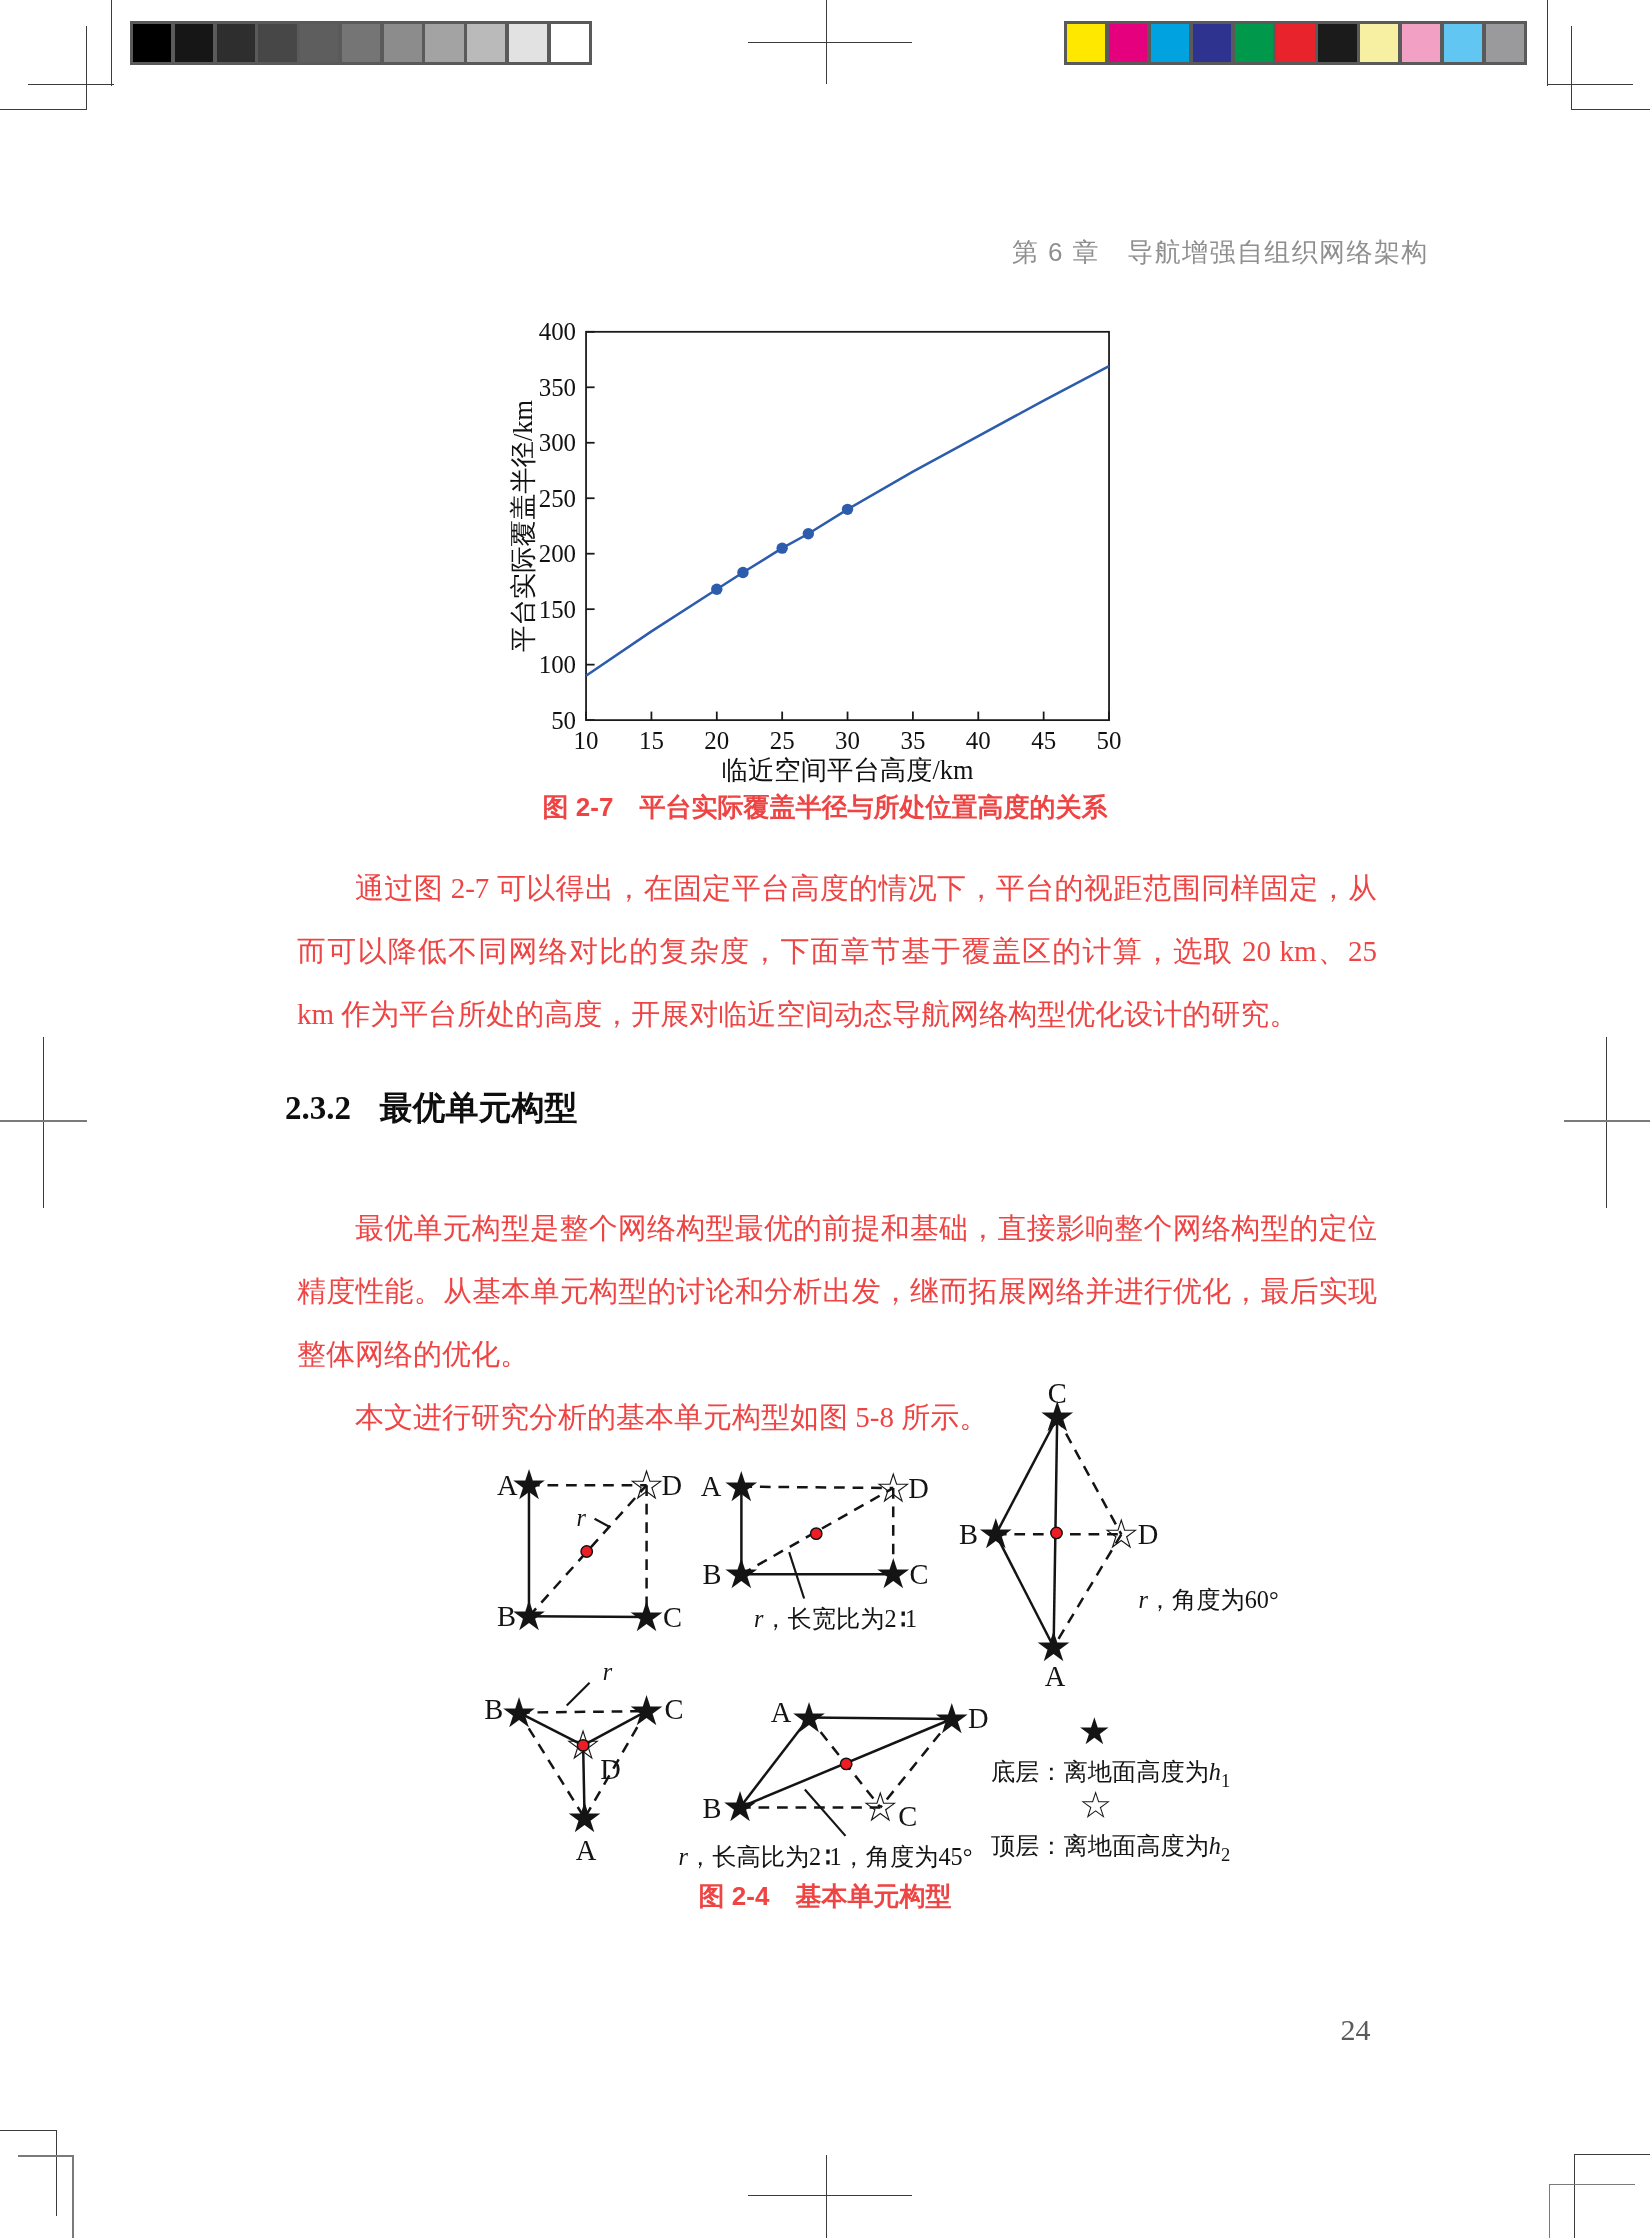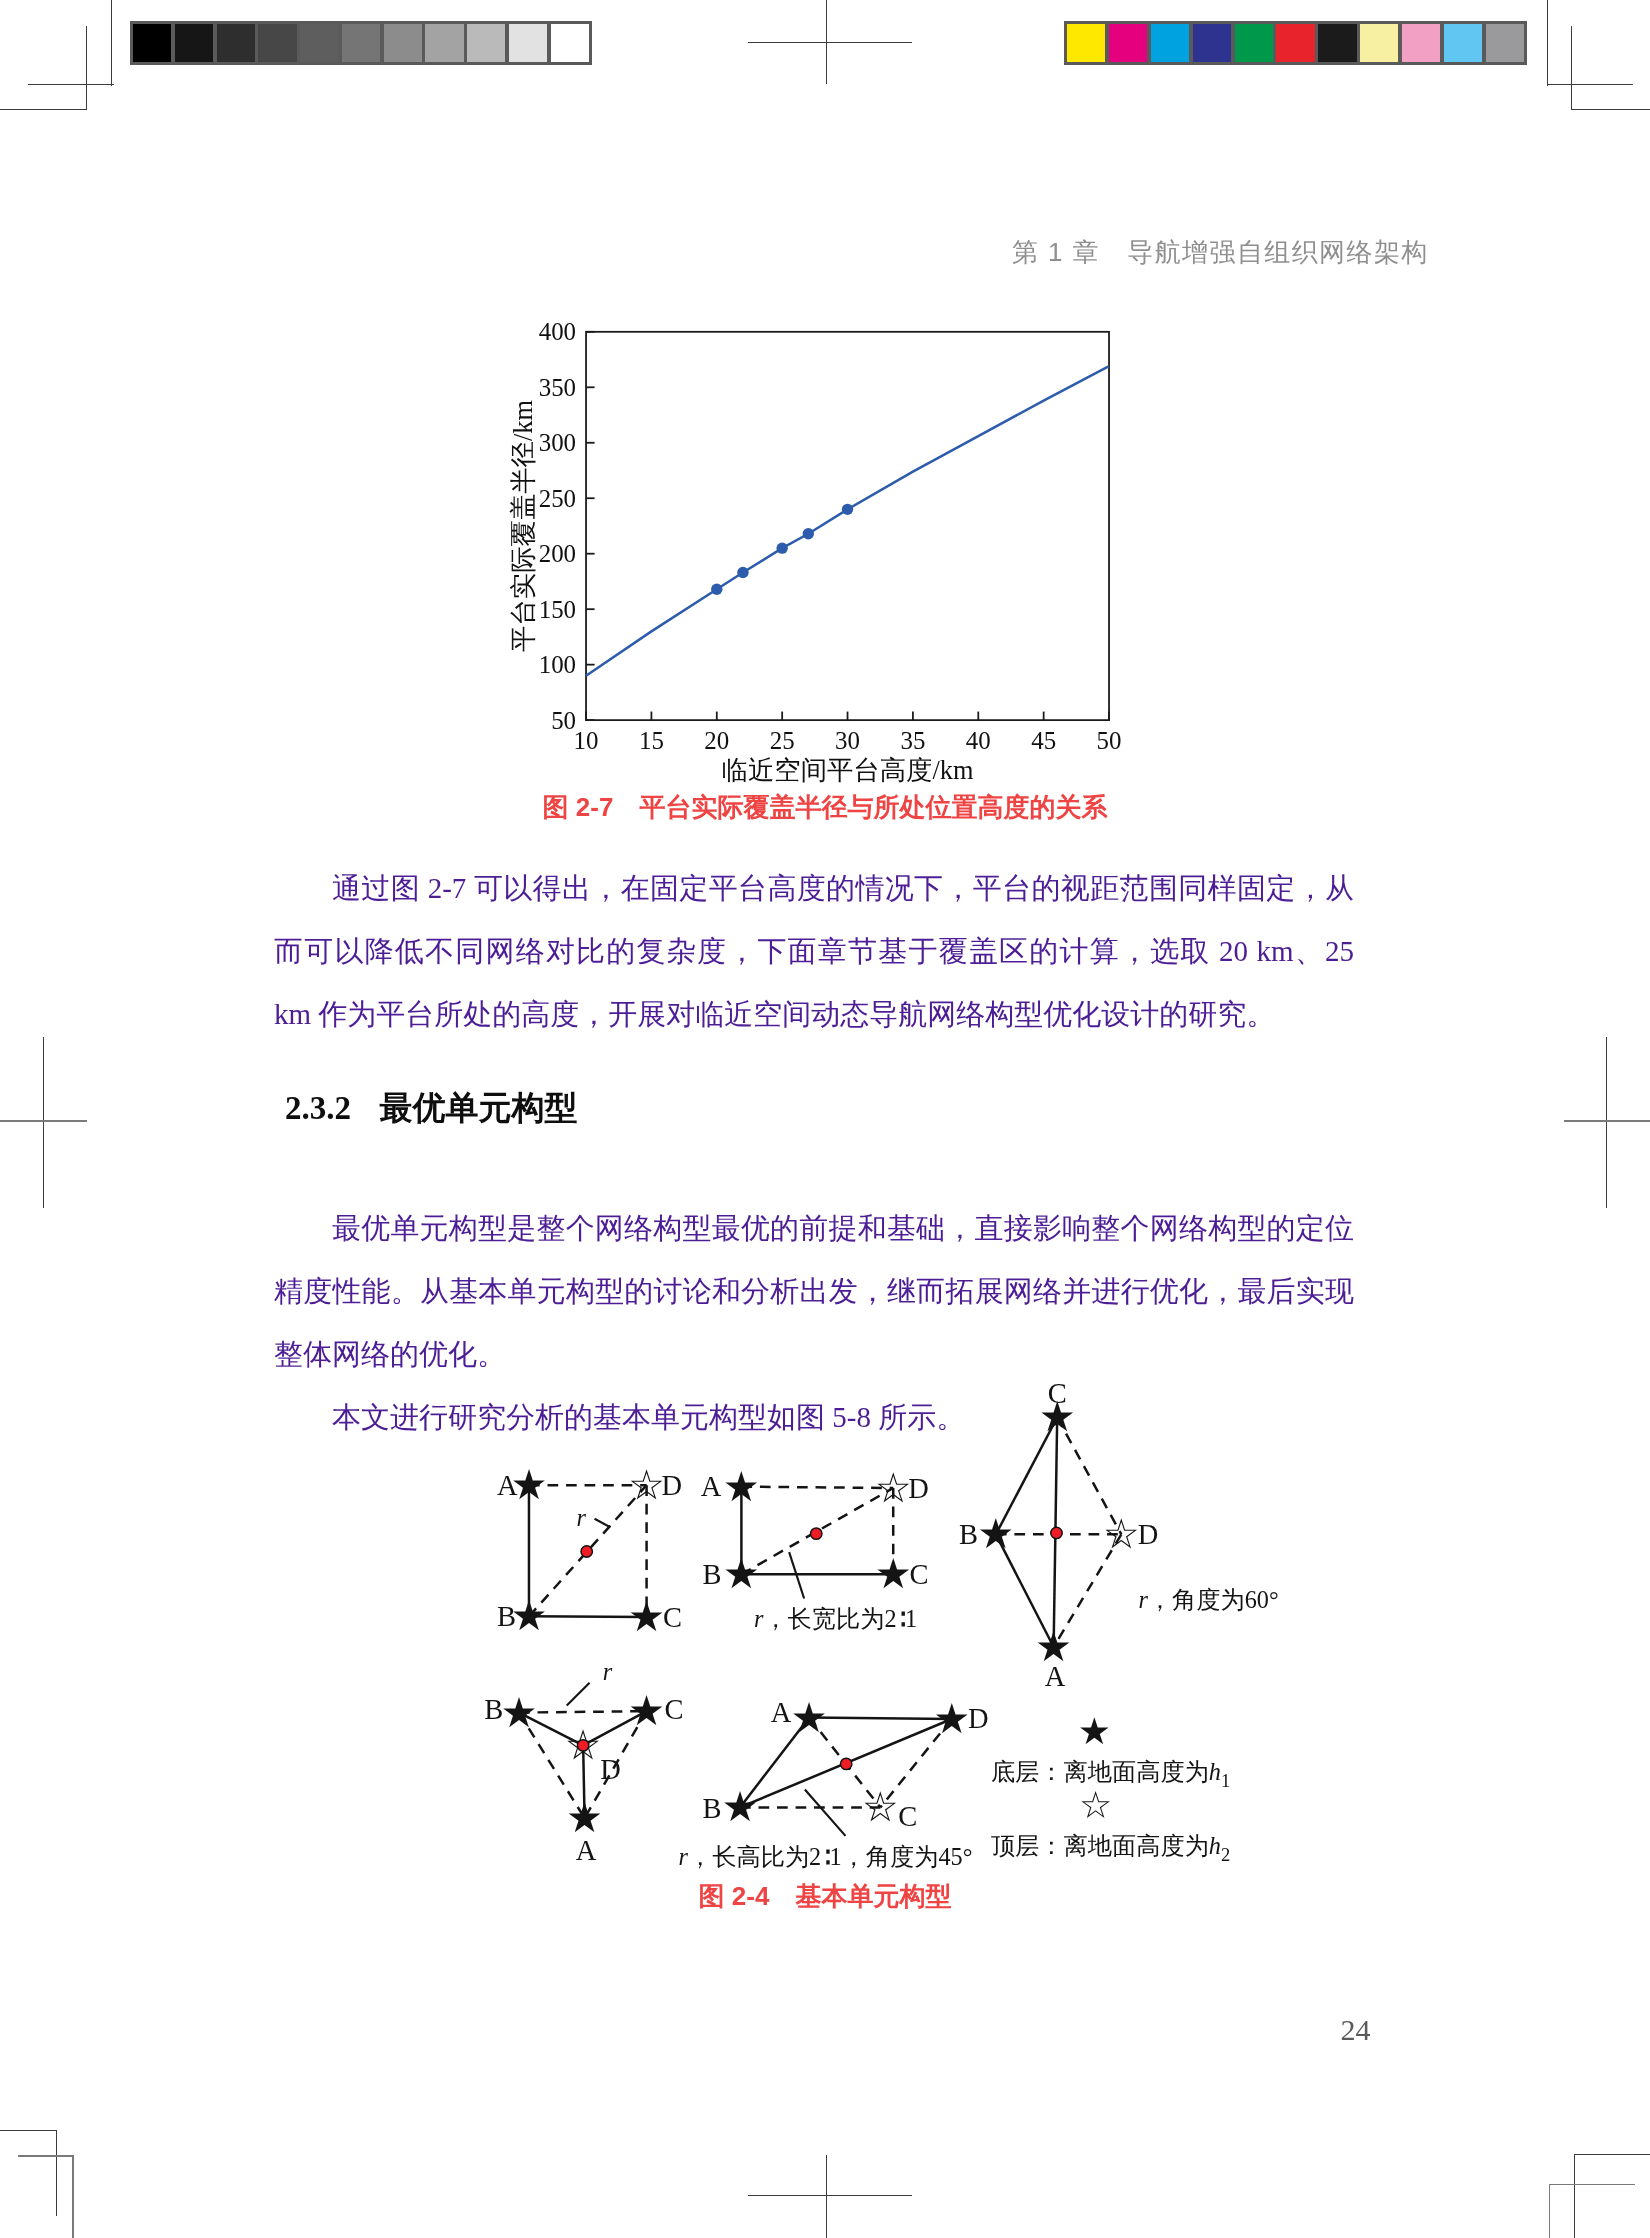--- a/index.html
+++ b/index.html
@@ -15,22 +15,22 @@
   
   .pageheader{position:absolute;top:235px;left:1012px;font-family:"Liberation Sans",sans-serif;
        font-size:26px;color:#8f8f8f;letter-spacing:1.4px;white-space:nowrap;}
   
   #chart-svg{position:absolute;left:492px;top:314px;width:684px;height:513px;}
   #chart-svg text.tick{font-family:"Liberation Serif",serif;font-size:35px;fill:#111;}
   #chart-svg text.axlabel{font-family:"Liberation Serif",serif;font-size:37px;fill:#111;}
   .figcaption{position:absolute;left:285px;width:1080px;text-align:center;
        font-family:"Liberation Sans",sans-serif;font-weight:bold;font-size:26px;color:#ef4444;}
   
-  .para{position:absolute;left:274px;width:1080px;font-size:29px;line-height:63px;
-       text-align:justify;text-indent:58px;color:#4c1d95;}
+  .para{position:absolute;left:297px;width:1080px;font-size:29px;line-height:63px;
+       text-align:justify;text-indent:58px;color:#ef4444;}
   .heading{position:absolute;left:285px;top:1086px;font-size:33px;font-weight:bold;color:#0e0e0e;}
   .heading .num{font-family:"Liberation Serif",serif;margin-right:28.5px;}
   .heading .ttl{font-family:Liberation Sans, sans-serif;}
   
   #figure-svg{position:absolute;left:442px;top:1376px;width:1055px;height:542px;}
   #figure-svg text.star{font-family:"DejaVu Sans",sans-serif;font-size:58px;fill:#141414;}
   #figure-svg text.legend-star{font-size:52px;}
   #figure-svg text.nlabel{font-family:"Liberation Serif",serif;font-size:40px;fill:#141414;}
   #figure-svg text.ann{font-family:"Liberation Serif",serif;font-size:34px;fill:#141414;}
   #figure-svg .it{font-style:italic;}
@@ -94,21 +94,21 @@
     <div class="swatch" style="background: rgb(47, 51, 144);"></div>
     <div class="swatch" style="background: rgb(0, 152, 74);"></div>
     <div class="swatch" style="background: rgb(232, 35, 43);"></div>
     <div class="swatch" style="background: rgb(27, 27, 27);"></div>
     <div class="swatch" style="background: rgb(247, 240, 163);"></div>
     <div class="swatch" style="background: rgb(242, 160, 196);"></div>
     <div class="swatch" style="background: rgb(98, 198, 242);"></div>
     <div class="swatch" style="background: rgb(154, 154, 156);"></div>
   </div>
 
-<div class="pageheader">第 1 章　导航增强自组织网络架构</div>
+<div class="pageheader">第 6 章　导航增强自组织网络架构</div>
 
 <svg id="chart-svg" viewBox="690 440 960 720">
     <rect x="822" y="465" width="734" height="545" fill="none" stroke="#1a1a1a" stroke-width="2.5"></rect>
     <line x1="822" y1="1010" x2="822" y2="998" stroke="#1a1a1a" stroke-width="2.5"></line>
     <text x="822" y="1050" text-anchor="middle" class="tick">10</text>
     <line x1="913.75" y1="1010" x2="913.75" y2="998" stroke="#1a1a1a" stroke-width="2.5"></line>
     <text x="913.75" y="1050" text-anchor="middle" class="tick">15</text>
     <line x1="1005.5" y1="1010" x2="1005.5" y2="998" stroke="#1a1a1a" stroke-width="2.5"></line>
     <text x="1005.5" y="1050" text-anchor="middle" class="tick">20</text>
     <line x1="1097.25" y1="1010" x2="1097.25" y2="998" stroke="#1a1a1a" stroke-width="2.5"></line>

